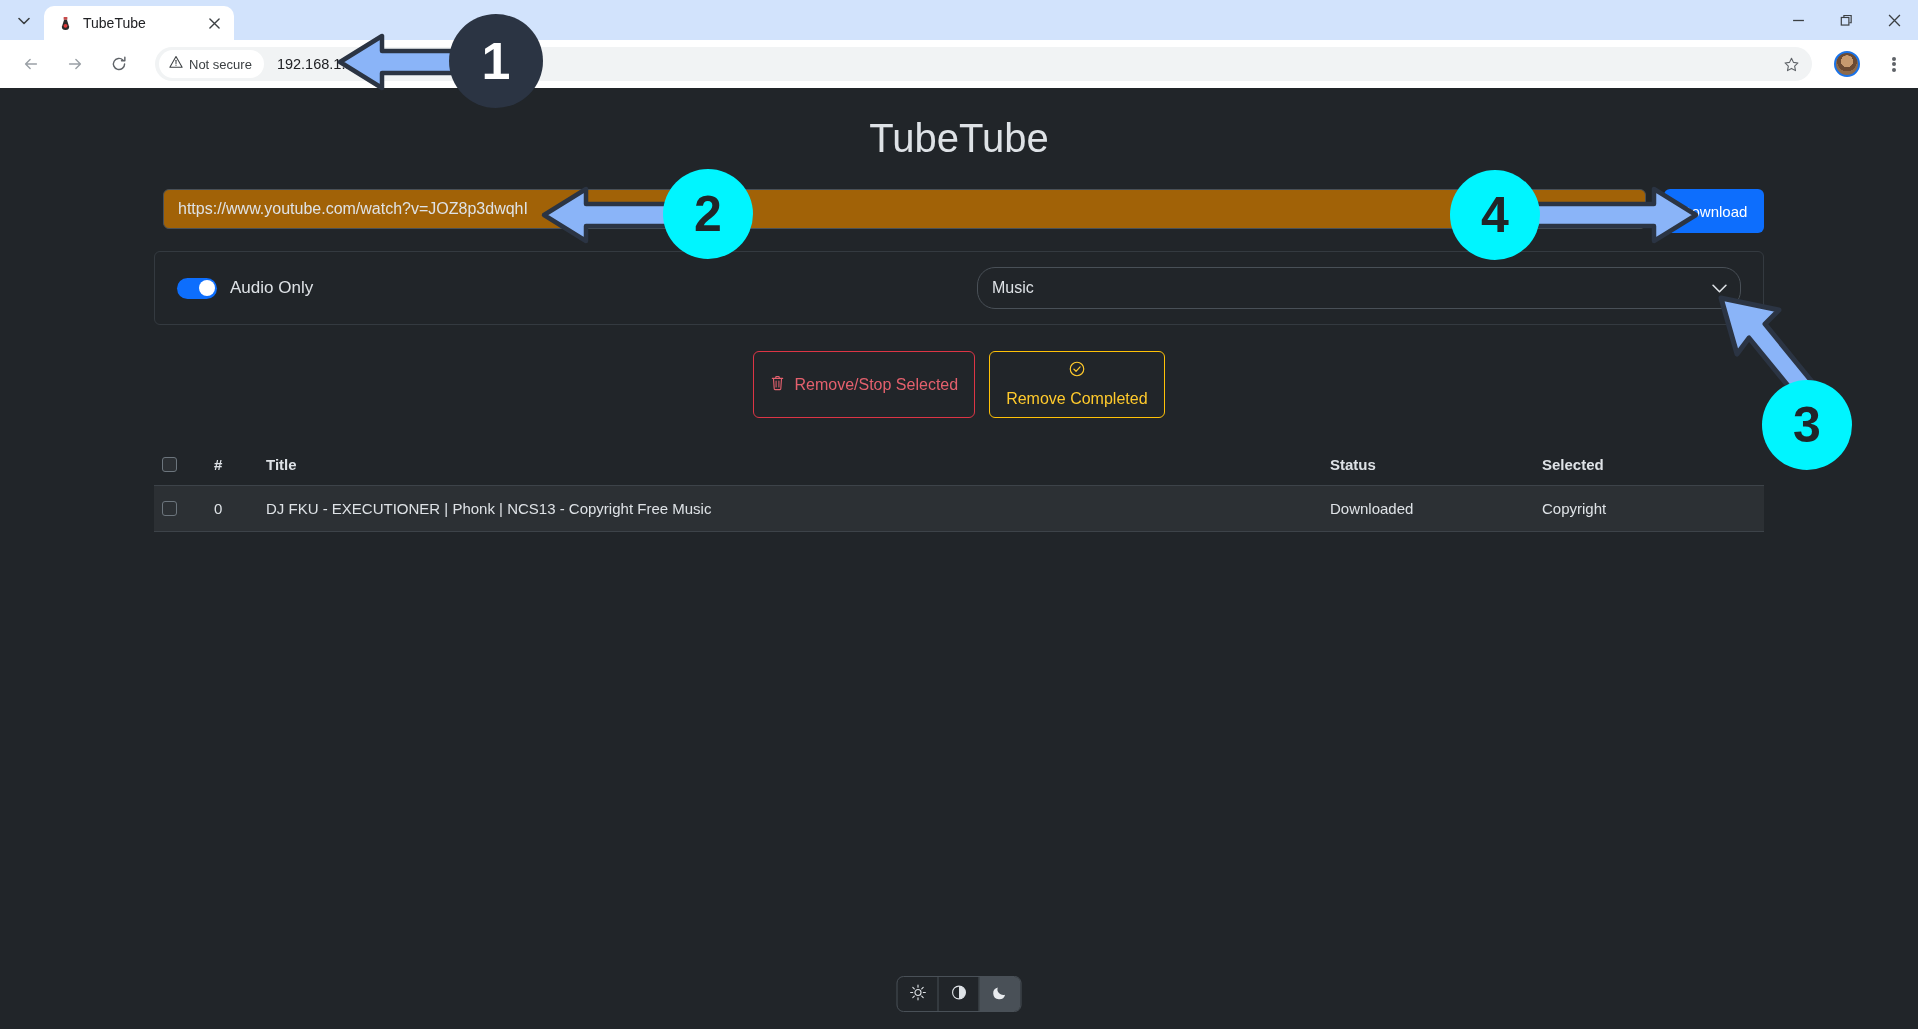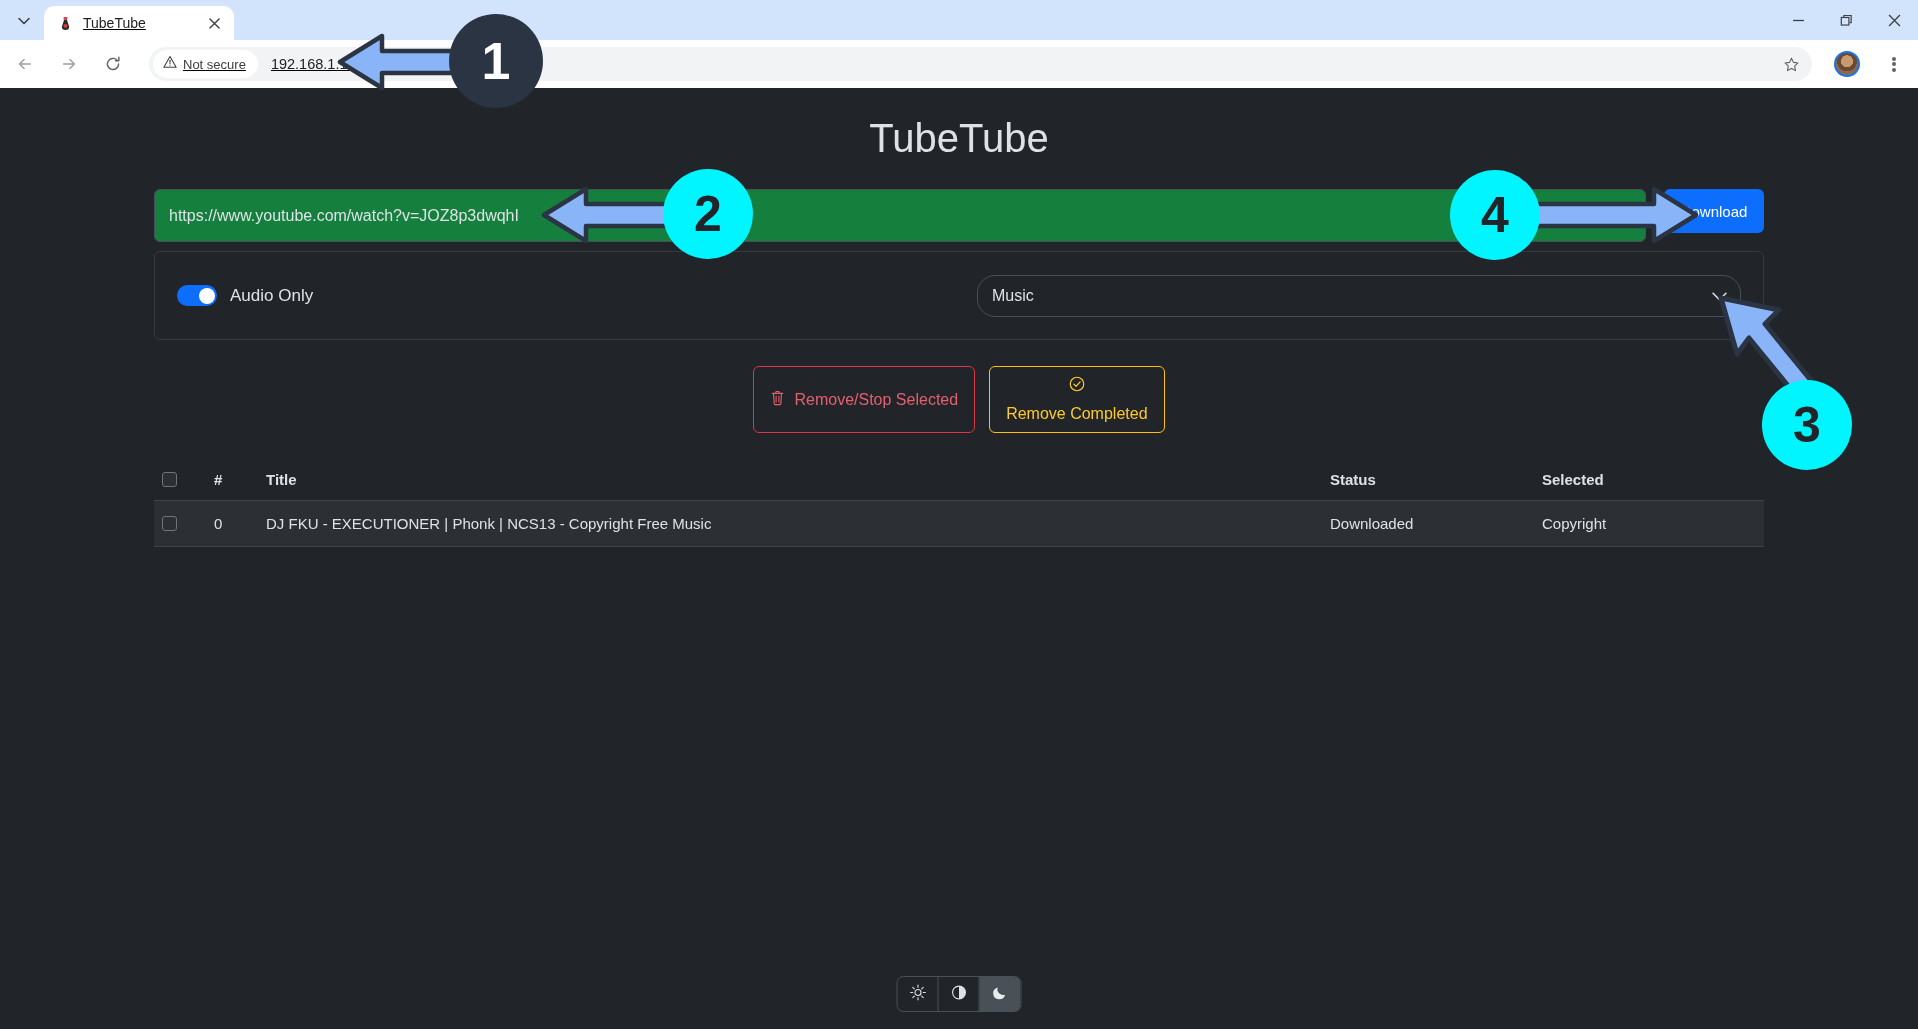--- a/index.html
+++ b/index.html
@@ -4,21 +4,21 @@
 <style>
   * { box-sizing: border-box; margin: 0; padding: 0; }
   html, body {
     width: 1918px; height: 1029px;
     overflow: hidden;
     font-family: "Liberation Sans", sans-serif;
     background: #ffffff;
   }
 
   
-  .browser { width: 1918px; height: 1029px; position: relative; text-decoration: underline; }
+  .browser { width: 1918px; height: 1029px; position: relative; }
 
   .tabstrip {
     height: 40px;
     background: #d2e3fc;
     display: flex;
     align-items: flex-end;
     position: relative;
   }
   .tab-list-btn {
     width: 28px; height: 28px;
@@ -70,21 +70,21 @@
   .win-btn {
     width: 48px; height: 40px;
     display: flex; align-items: center; justify-content: center;
   }
 
   .toolbar {
     height: 48px;
     background: #ffffff;
     display: flex;
     align-items: center;
-    padding: 0 10px 0 8px;
+    padding: 0 10px 0 14px;
     gap: 10px;
   }
   .nav-btn {
     width: 34px; height: 34px;
     display: flex; align-items: center; justify-content: center;
     border-radius: 50%;
     flex: 0 0 auto;
   }
   .omnibox {
     flex: 1 1 auto;
@@ -167,49 +167,50 @@
   }
 
   .url-row {
     display: flex;
     align-items: stretch;
     gap: 0;
     height: 44px;
   }
   .url-input {
     flex: 1 1 auto;
-    background: #15803d;
+    background: #a16207;
     border: 1px solid #495057;
     border-radius: 6px;
     color: #dee2e6;
     font-size: 16px;
     padding: 0 14px;
     font-family: "Liberation Sans", sans-serif;
     outline: none;
-    height: 53px;
+    height: 40px;
+    margin-left: 9px;
   }
   .download-btn {
     flex: 0 0 auto;
     width: 100px;
     margin-left: 18px;
     background: #0d6efd;
     color: #ffffff;
     border: none;
     border-radius: 6px;
     font-size: 15px;
     font-family: "Liberation Sans", sans-serif;
     height: 44px;
     cursor: pointer;
   }
 
   .options-card {
     margin-top: 18px;
     border: 1px solid #343a40;
     border-radius: 6px;
-    height: 89px;
+    height: 74px;
     display: flex;
     align-items: center;
     padding: 0 22px;
     gap: 0;
   }
   .switch-wrap {
     display: flex;
     align-items: center;
     gap: 13px;
     width: 800px;

